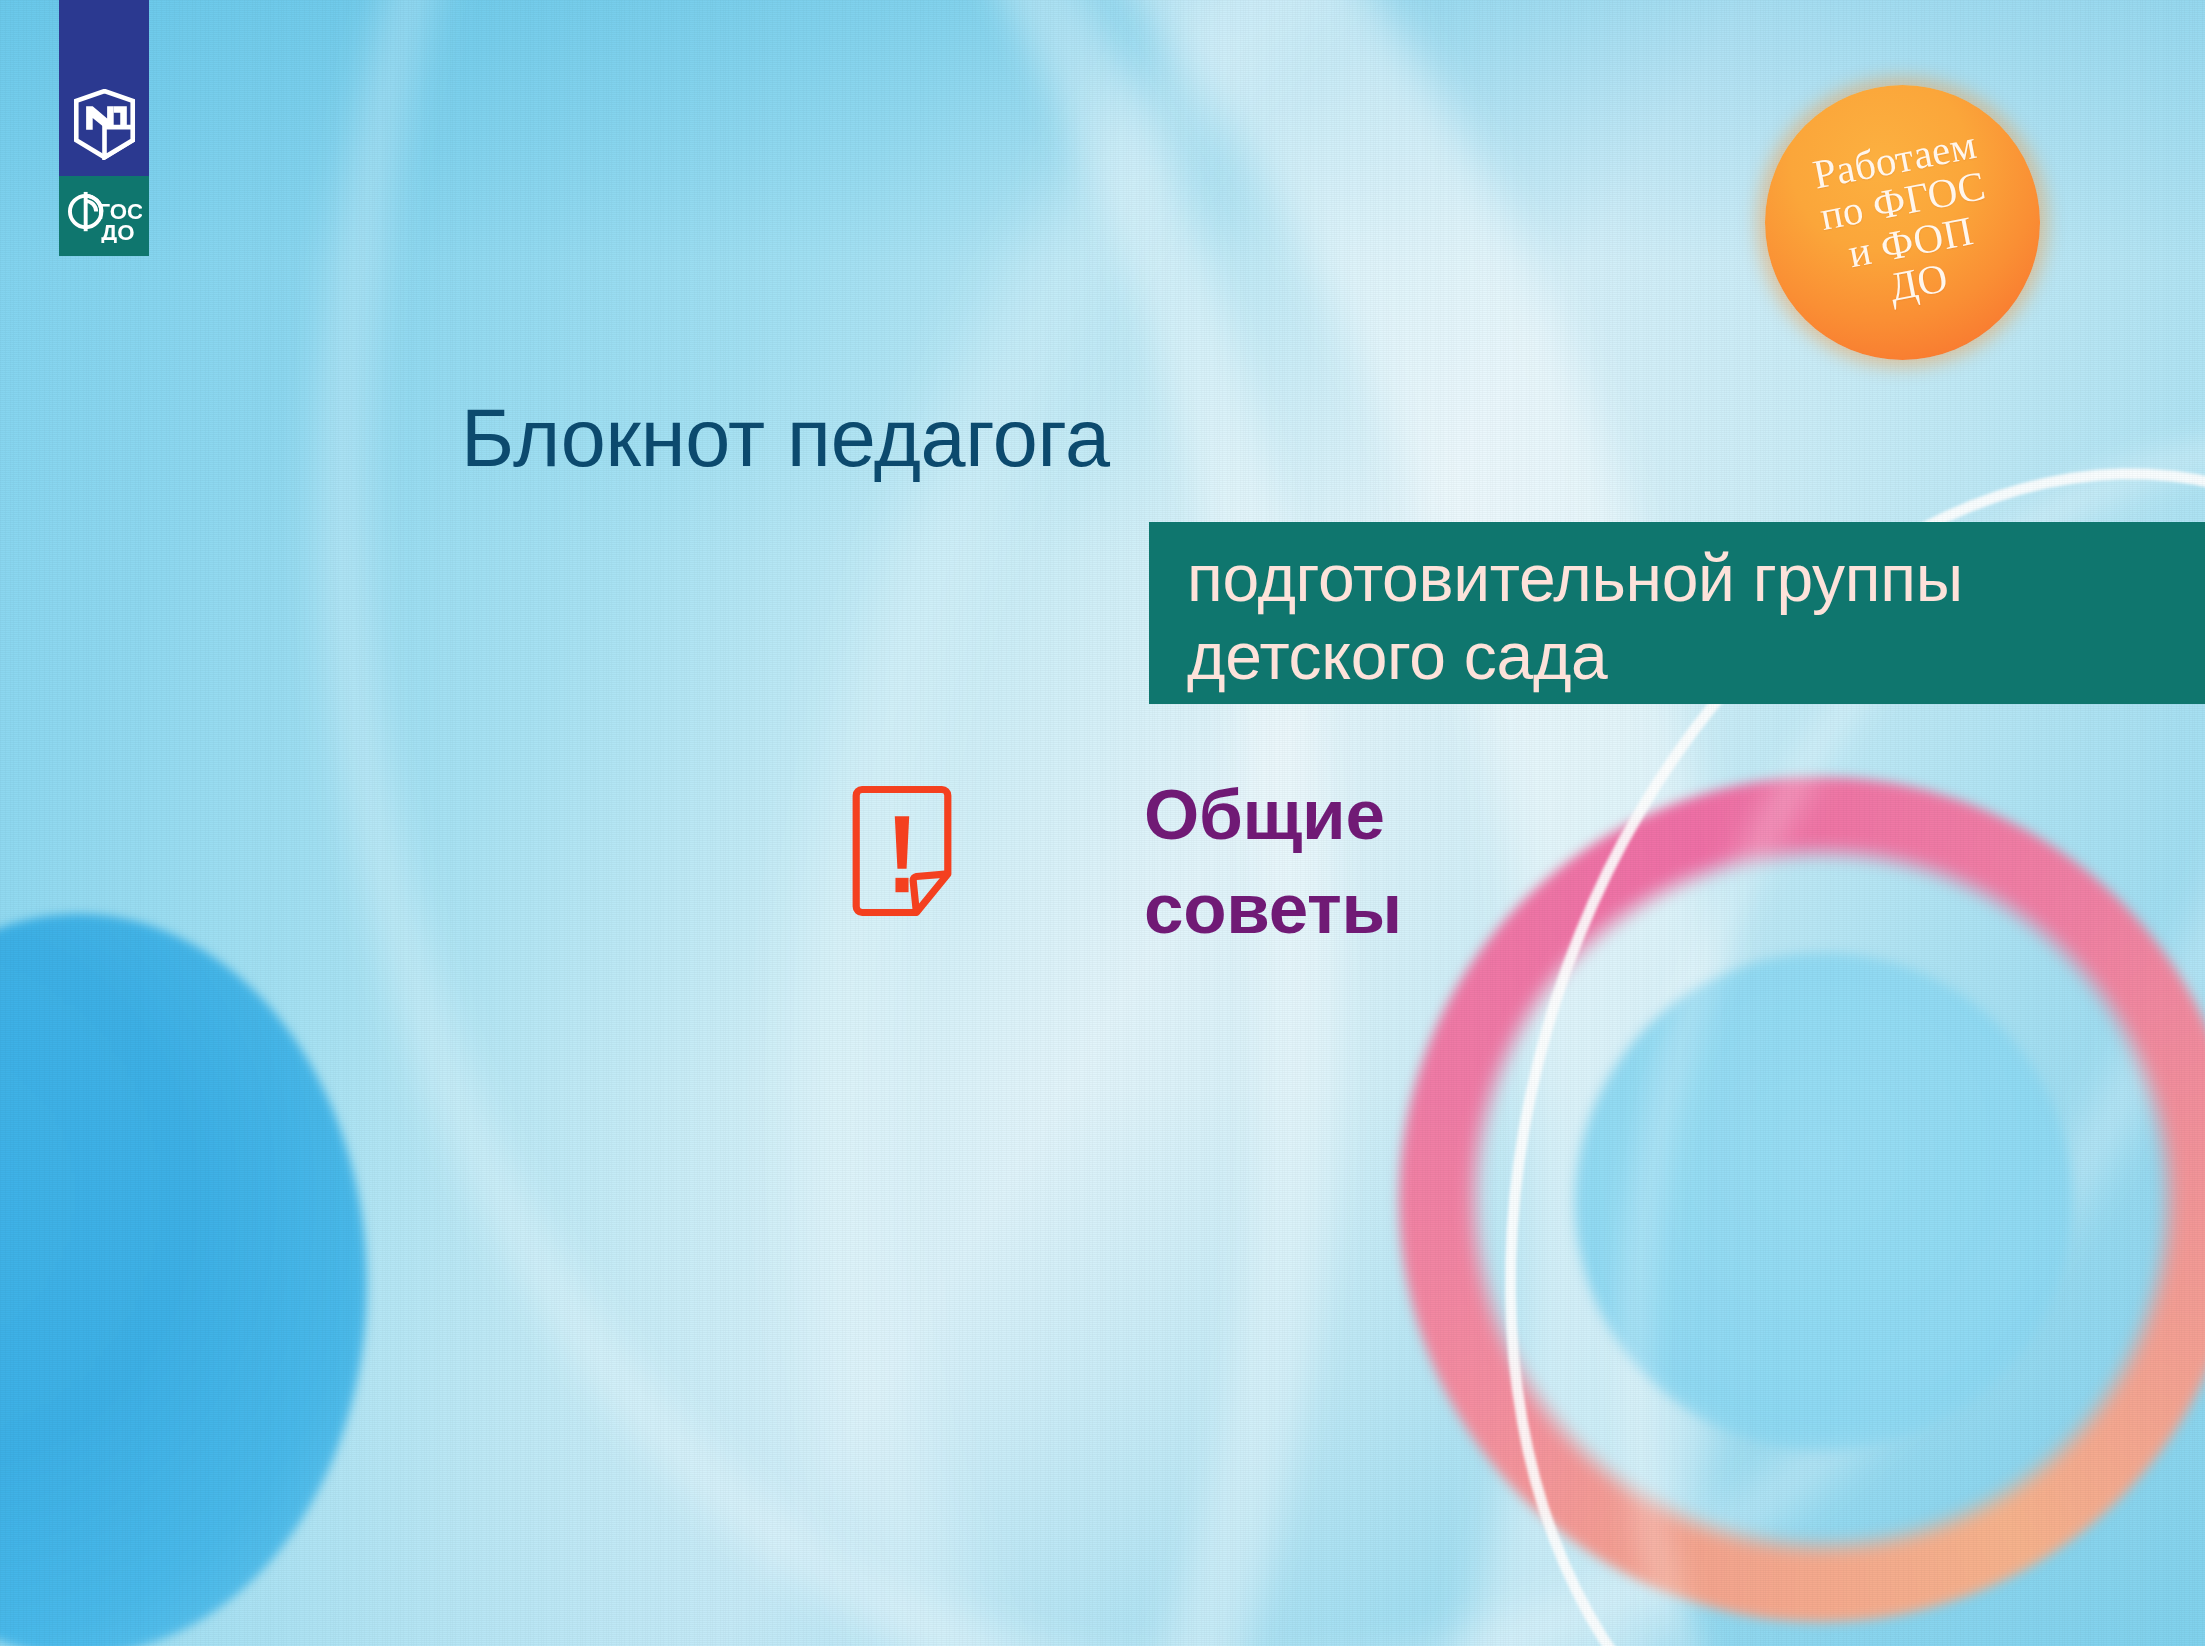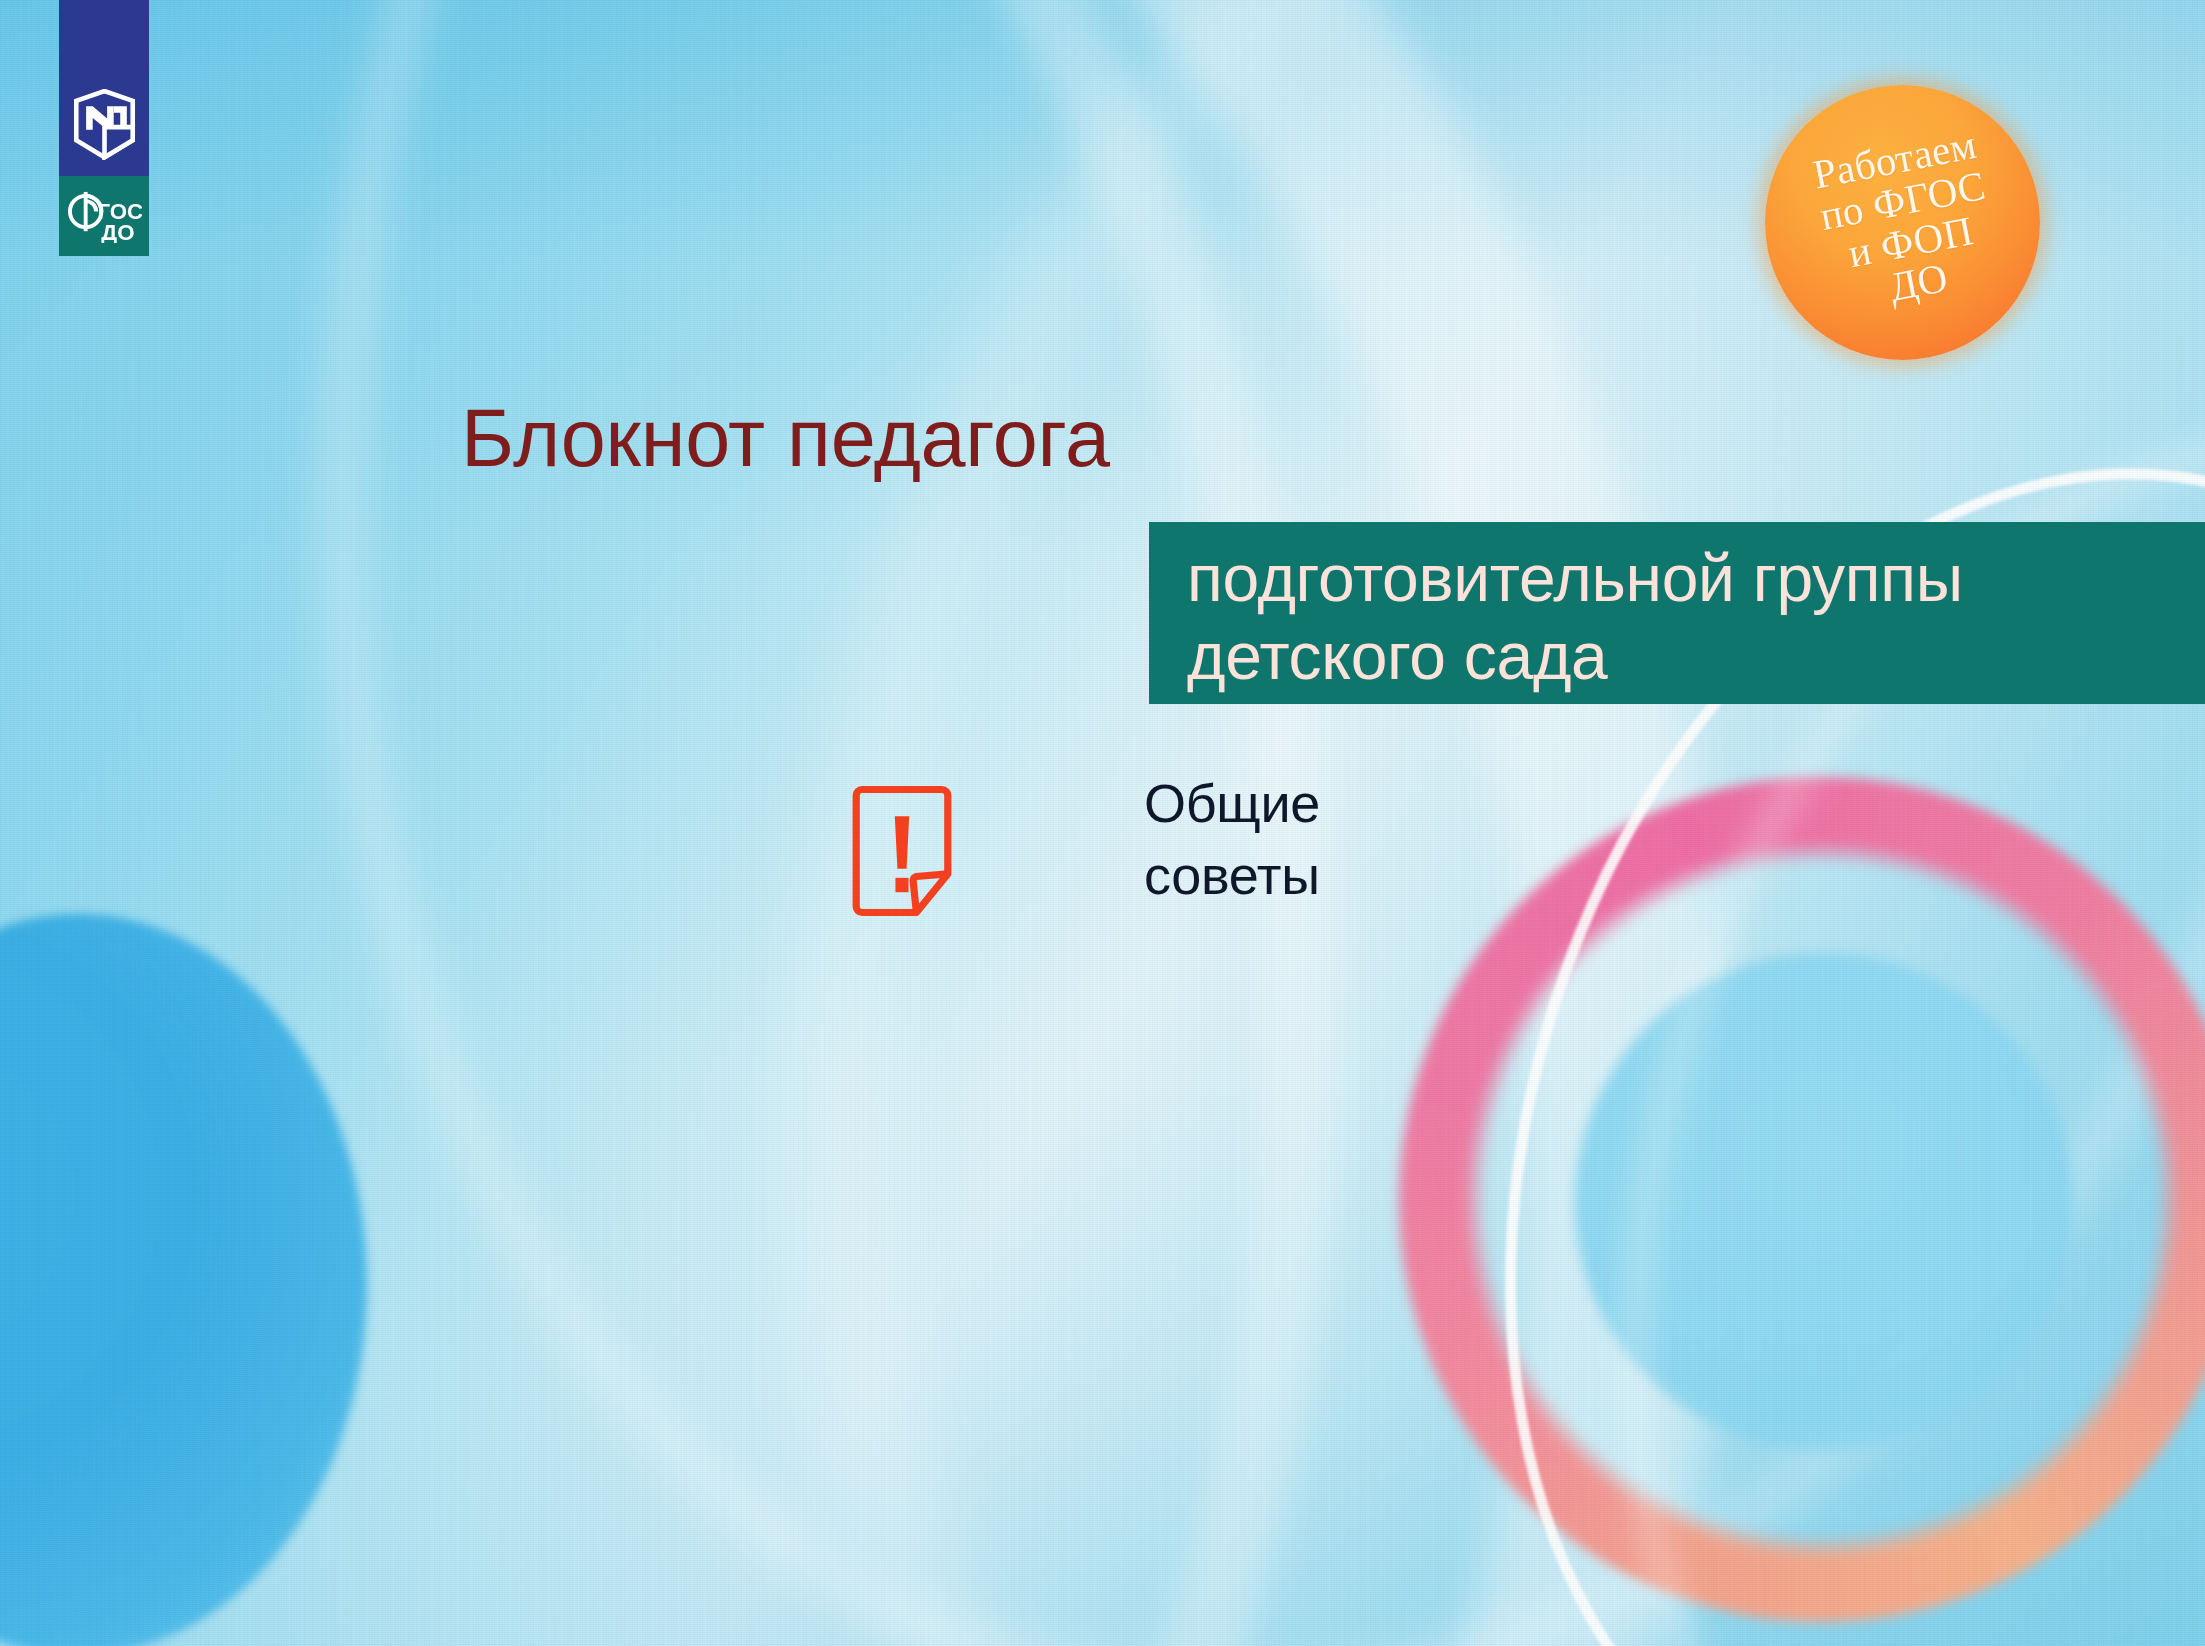--- a/index.html
+++ b/index.html
@@ -234,21 +234,21 @@
     white-space: pre-line;
     padding-left: 9.2px;
   }
 
   
   .main-title {
     position: absolute;
     left: 461px;
     top: 398px;
     z-index: 20;
-    color: #7f1d1d;
+    color: #0c4a6e;
     font-size: 81px;
     font-weight: 300;
     letter-spacing: -0.3px;
     line-height: 1;
     white-space: nowrap;
     font-family: "Liberation Sans", sans-serif;
   }
 
   
   .red-banner {
@@ -282,23 +282,23 @@
     z-index: 22;
   }
   .note-icon svg { display: block; width: 100%; height: 100%; }
 
   
   .section-title {
     position: absolute;
     left: 1144px;
     top: 768px;
     z-index: 20;
-    color: #0f172a;
-    font-size: 54px;
-    font-weight: 400;
+    color: #701a75;
+    font-size: 71px;
+    font-weight: 700;
     line-height: 1.33;
     letter-spacing: -0.3px;
     font-family: "Liberation Sans", sans-serif;
   }
   .section-title div { white-space: nowrap; }
 </style>
 </head>
 <body>
 
 <div class="cover">

